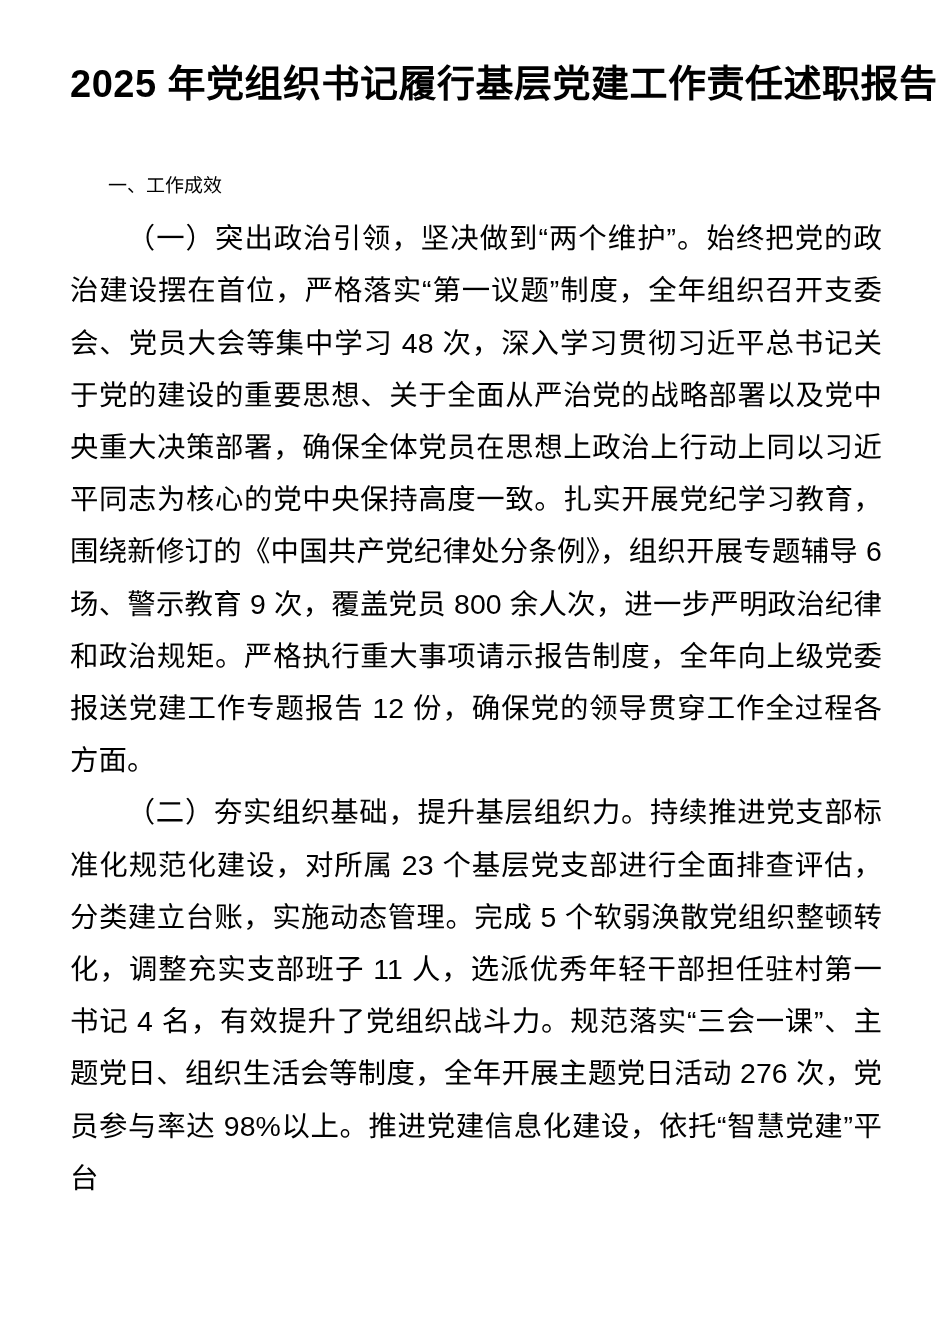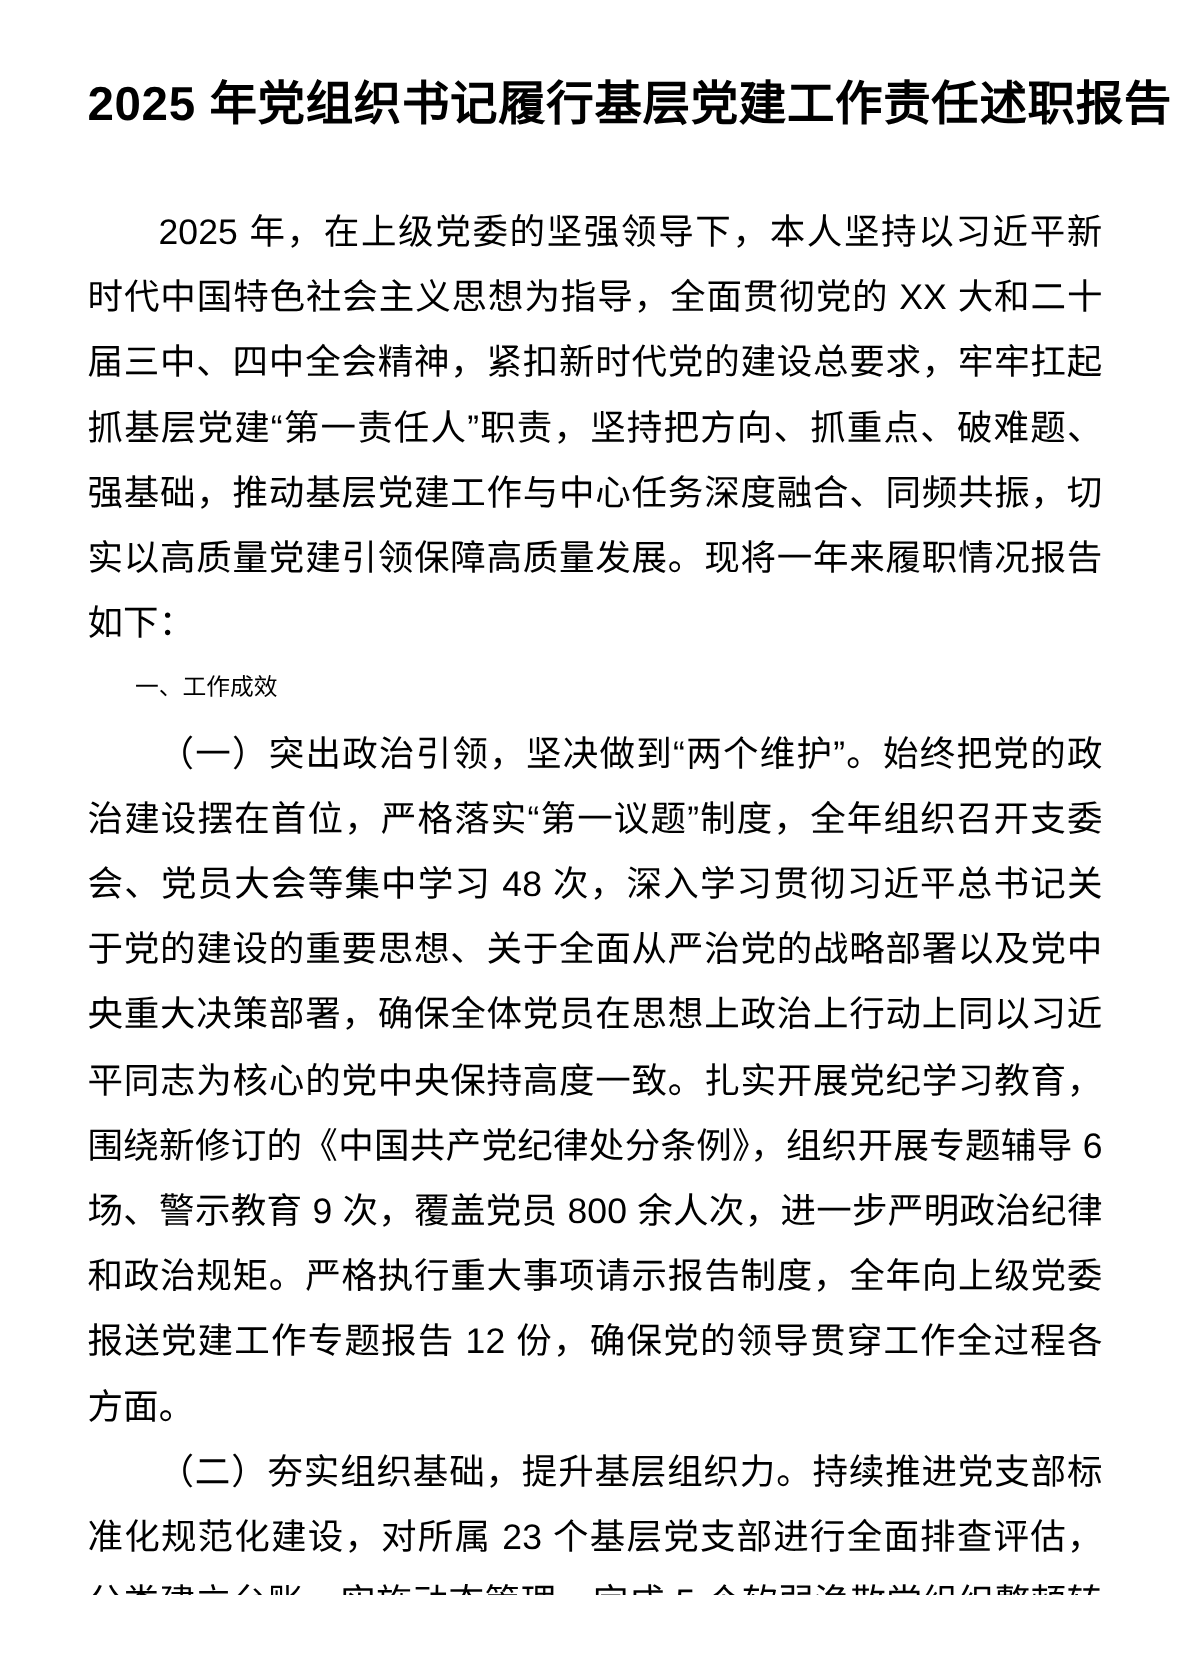--- a/index.html
+++ b/index.html
@@ -79,21 +79,20 @@
 </head>
 <body>
 
 <div class="page">
   <div class="doc-body">
 
     <h1 class="doc-title">2025 年党组织书记履行基层党建工作责任述职报告</h1>
 
     <div class="spacer-after-title"></div>
 
-    <p class="para indent">2025 年，在上级党委的坚强领导下，本人坚持以习近平新时代中国特色社会主义思想为指导，全面贯彻党的 XX 大和二十届三中、四中全会精神，紧扣新时代党的建设总要求，牢牢扛起抓基层党建“第一责任人”职责，坚持把方向、抓重点、破难题、强基础，推动基层党建工作与中心任务深度融合、同频共振，切实以高质量党建引领保障高质量发展。现将一年来履职情况报告如下：</p>
 
     <p class="heading">一、工作成效</p>
 
     <p class="para indent">（一）突出政治引领，坚决做到“两个维护”。始终把党的政治建设摆在首位，严格落实“第一议题”制度，全年组织召开支委会、党员大会等集中学习 48 次，深入学习贯彻习近平总书记关于党的建设的重要思想、关于全面从严治党的战略部署以及党中央重大决策部署，确保全体党员在思想上政治上行动上同以习近平同志为核心的党中央保持高度一致。扎实开展党纪学习教育，围绕新修订的《中国共产党纪律处分条例》，组织开展专题辅导 6 场、警示教育 9 次，覆盖党员 800 余人次，进一步严明政治纪律和政治规矩。严格执行重大事项请示报告制度，全年向上级党委报送党建工作专题报告 12 份，确保党的领导贯穿工作全过程各方面。</p>
 
     <p class="para indent">（二）夯实组织基础，提升基层组织力。持续推进党支部标准化规范化建设，对所属 23 个基层党支部进行全面排查评估，分类建立台账，实施动态管理。完成 5 个软弱涣散党组织整顿转化，调整充实支部班子 11 人，选派优秀年轻干部担任驻村第一书记 4 名，有效提升了党组织战斗力。规范落实“三会一课”、主题党日、组织生活会等制度，全年开展主题党日活动 276 次，党员参与率达 98%以上。推进党建信息化建设，依托“智慧党建”平台</p>
 
   </div>
 </div>
 

